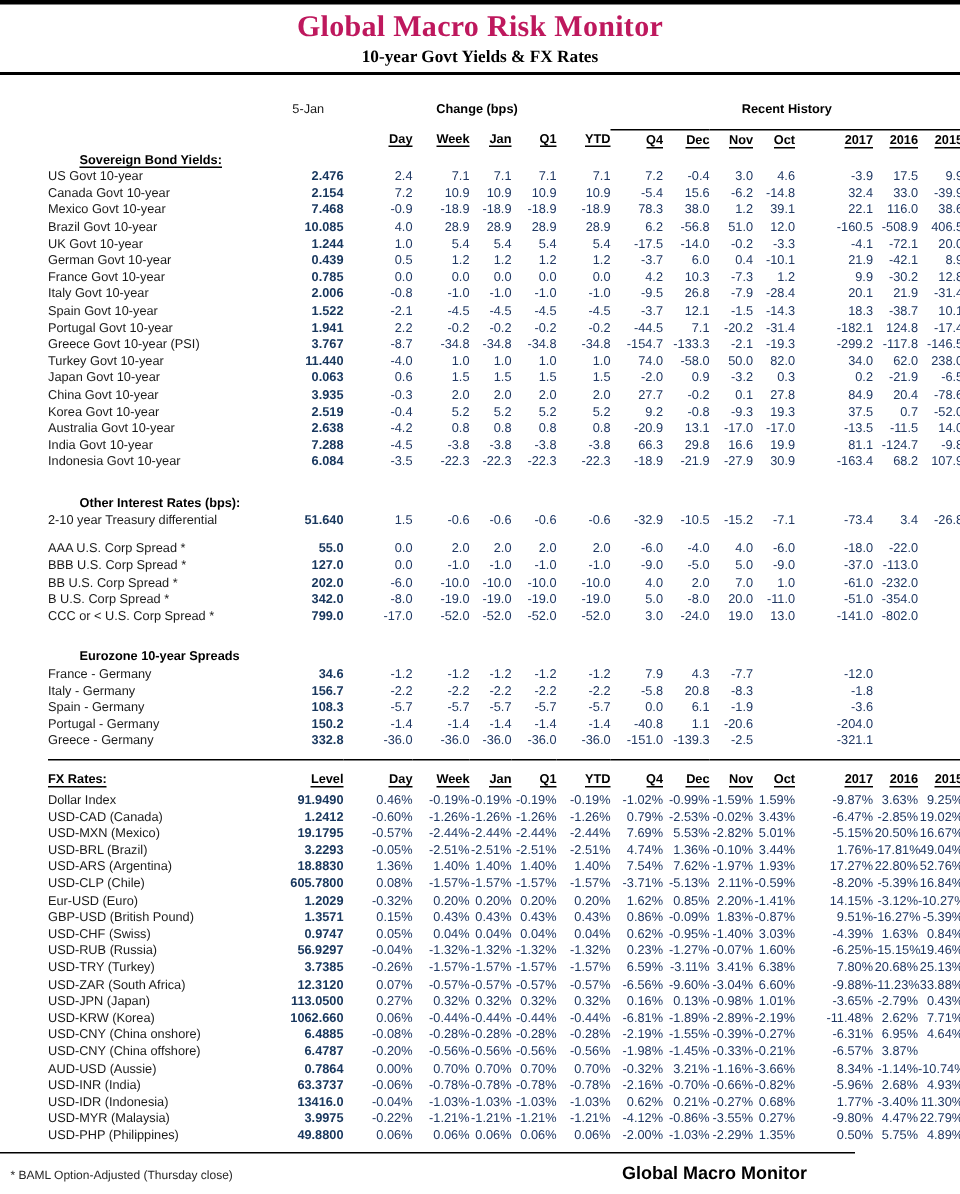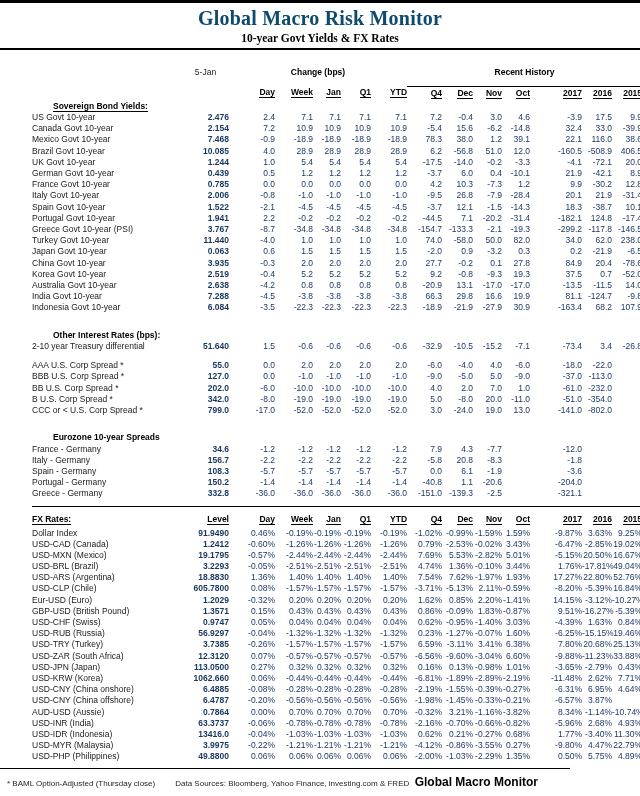--- a/index.html
+++ b/index.html
@@ -6,21 +6,21 @@
   html, body { margin: 0; padding: 0; }
   body {
     width: 640px; height: 796px; background: #ffffff; overflow: hidden;
     font-family: "Liberation Sans", "DejaVu Sans", sans-serif;
     color: #1a1a1a;
   }
   .topbar { height: 3px; background: #000; width: 640px; }
   .masthead { text-align: center; padding-top: 4px; }
   .title {
     font-family: "Liberation Serif", "DejaVu Serif", serif;
-    font-size: 20px; font-weight: bold; color: #0c4a6e; letter-spacing: 0.2px;
+    font-size: 20px; font-weight: bold; color: #be185d; letter-spacing: 0.2px;
   }
   .subtitle {
     font-family: "Liberation Serif", "DejaVu Serif", serif;
     font-size: 11.5px; font-weight: bold; color: #000; margin-top: 2px; padding-bottom: 4px;
   }
   .rule2 { height: 2px; background: #000; width: 640px; }
 
   table.grid {
     width: 640px; table-layout: fixed; border-collapse: collapse;
     font-size: 8.5px; margin-top: 14px; margin-left: 32px;
@@ -886,21 +886,21 @@
         <td class="lbl">AUD-USD (Aussie)</td>
         <td class="num lvl">0.7864</td>
         <td class="num">0.00%</td>
         <td class="num">0.70%</td>
         <td class="num">0.70%</td>
         <td class="num">0.70%</td>
         <td class="num">0.70%</td>
         <td class="num">-0.32%</td>
         <td class="num">3.21%</td>
         <td class="num">-1.16%</td>
-        <td class="num">-3.82%</td>
+        <td class="num">-3.66%</td>
         <td class="num">8.34%</td>
         <td class="num">-1.14%</td>
         <td class="num">-10.74%</td>
       </tr>
       <tr>
         <td class="lbl">USD-INR (India)</td>
         <td class="num lvl">63.3737</td>
         <td class="num">-0.06%</td>
         <td class="num">-0.78%</td>
         <td class="num">-0.78%</td>
@@ -960,15 +960,14 @@
         <td class="num">1.35%</td>
         <td class="num">0.50%</td>
         <td class="num">5.75%</td>
         <td class="num">4.89%</td>
       </tr>
     </tbody>
 </table>
 
 <div class="footer">
   <span>* BAML Option-Adjusted (Thursday close)</span>
-  <span class="sources">Data Sources:  Bloomberg,  Yahoo Finance, investing.com &amp; FRED</span>
   <span class="brand">Global Macro Monitor</span>
 </div>
 
 </body></html>

